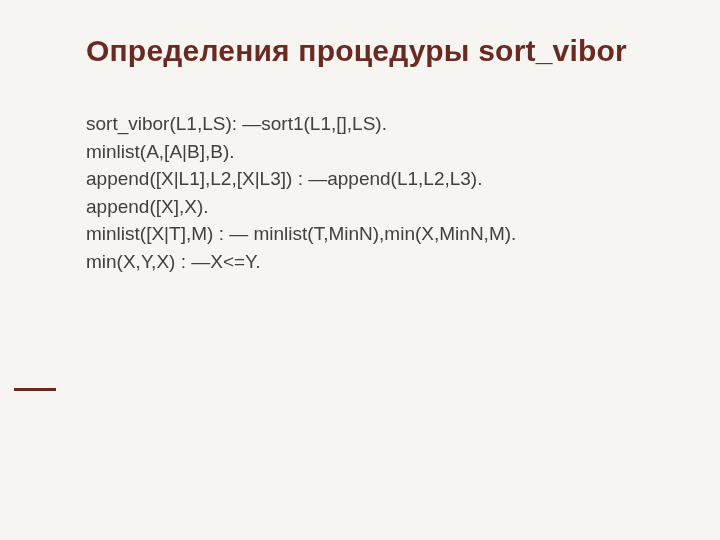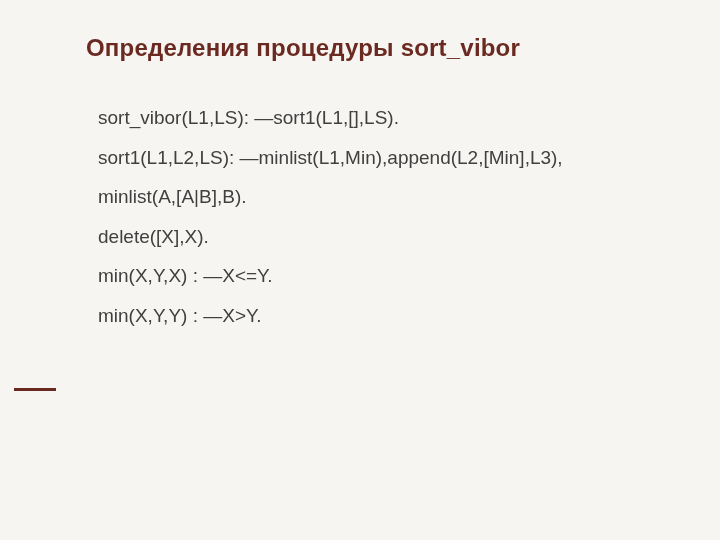--- a/index.html
+++ b/index.html
@@ -13,50 +13,50 @@
     position: relative;
   }
   .slide {
     box-sizing: border-box;
     width: 720px;
     height: 540px;
     padding: 34px 54px 30px 86px;
     position: relative;
   }
   .title {
-    font-size: 24px;
+    font-size: 30px;
     font-weight: bold;
     color: #6b2a21;
     margin: 0 0 42px 0;
     letter-spacing: 0.2px;
   }
   .body {
     font-size: 19px;
     line-height: 1.45;
     color: #404040;
   }
   .body div {
-    margin: 12px;
+    margin: 0;
   }
   .accent-line {
     position: absolute;
     left: 14px;
     top: 388px;
     width: 42px;
     height: 3px;
     background: #6b2a21;
   }
 </style>
 </head>
 <body>
 
 <div class="slide">
   <div class="title">Определения процедуры sort_vibor</div>
   <div class="body">
     <div>sort_vibor(L1,LS): —sort1(L1,[],LS).</div>
-    <div>sort1(L1,L2,LS): —minlist(L1,Min),append(L2,[Min],L3),</div>
     <div>minlist(A,[A|B],B).</div>
-    <div>delete([X],X).</div>
+    <div>append([X|L1],L2,[X|L3]) : —append(L1,L2,L3).</div>
+    <div>append([X],X).</div>
+    <div>minlist([X|T],M) : — minlist(T,MinN),min(X,MinN,M).</div>
     <div>min(X,Y,X) : —X&lt;=Y.</div>
-    <div>min(X,Y,Y) : —X&gt;Y.</div>
   </div>
   <div class="accent-line"></div>
 </div>
 
 </body></html>

